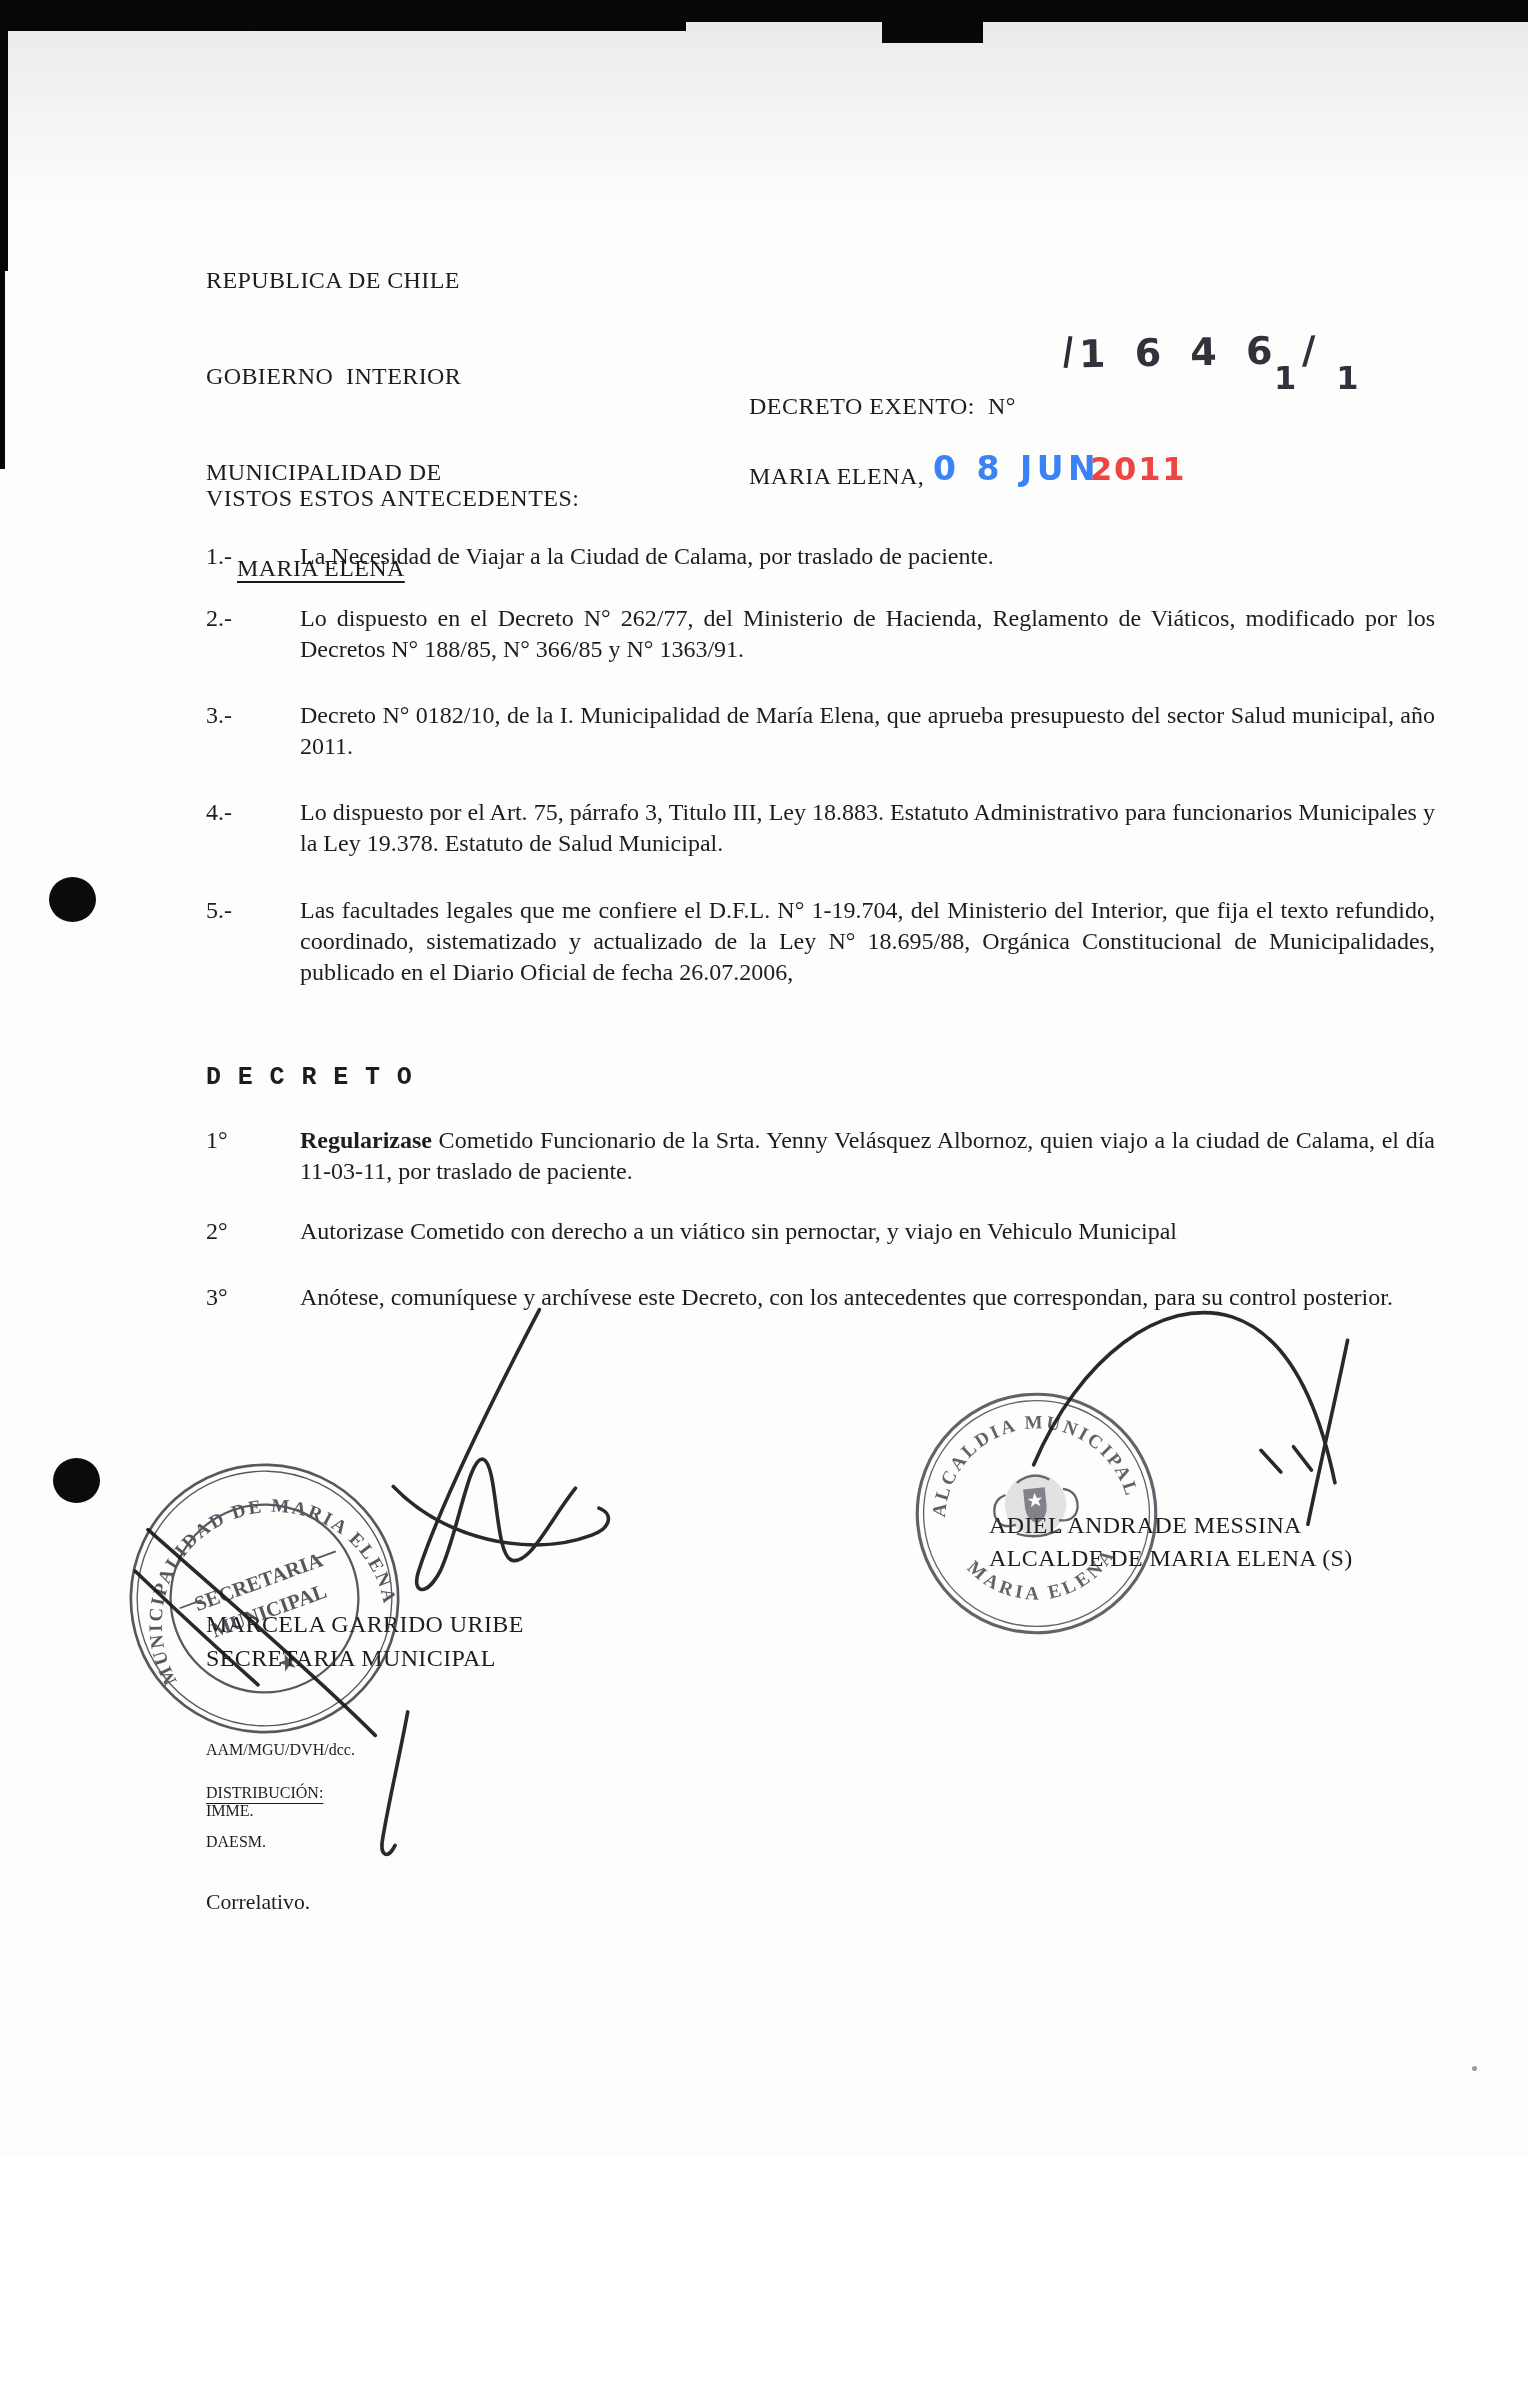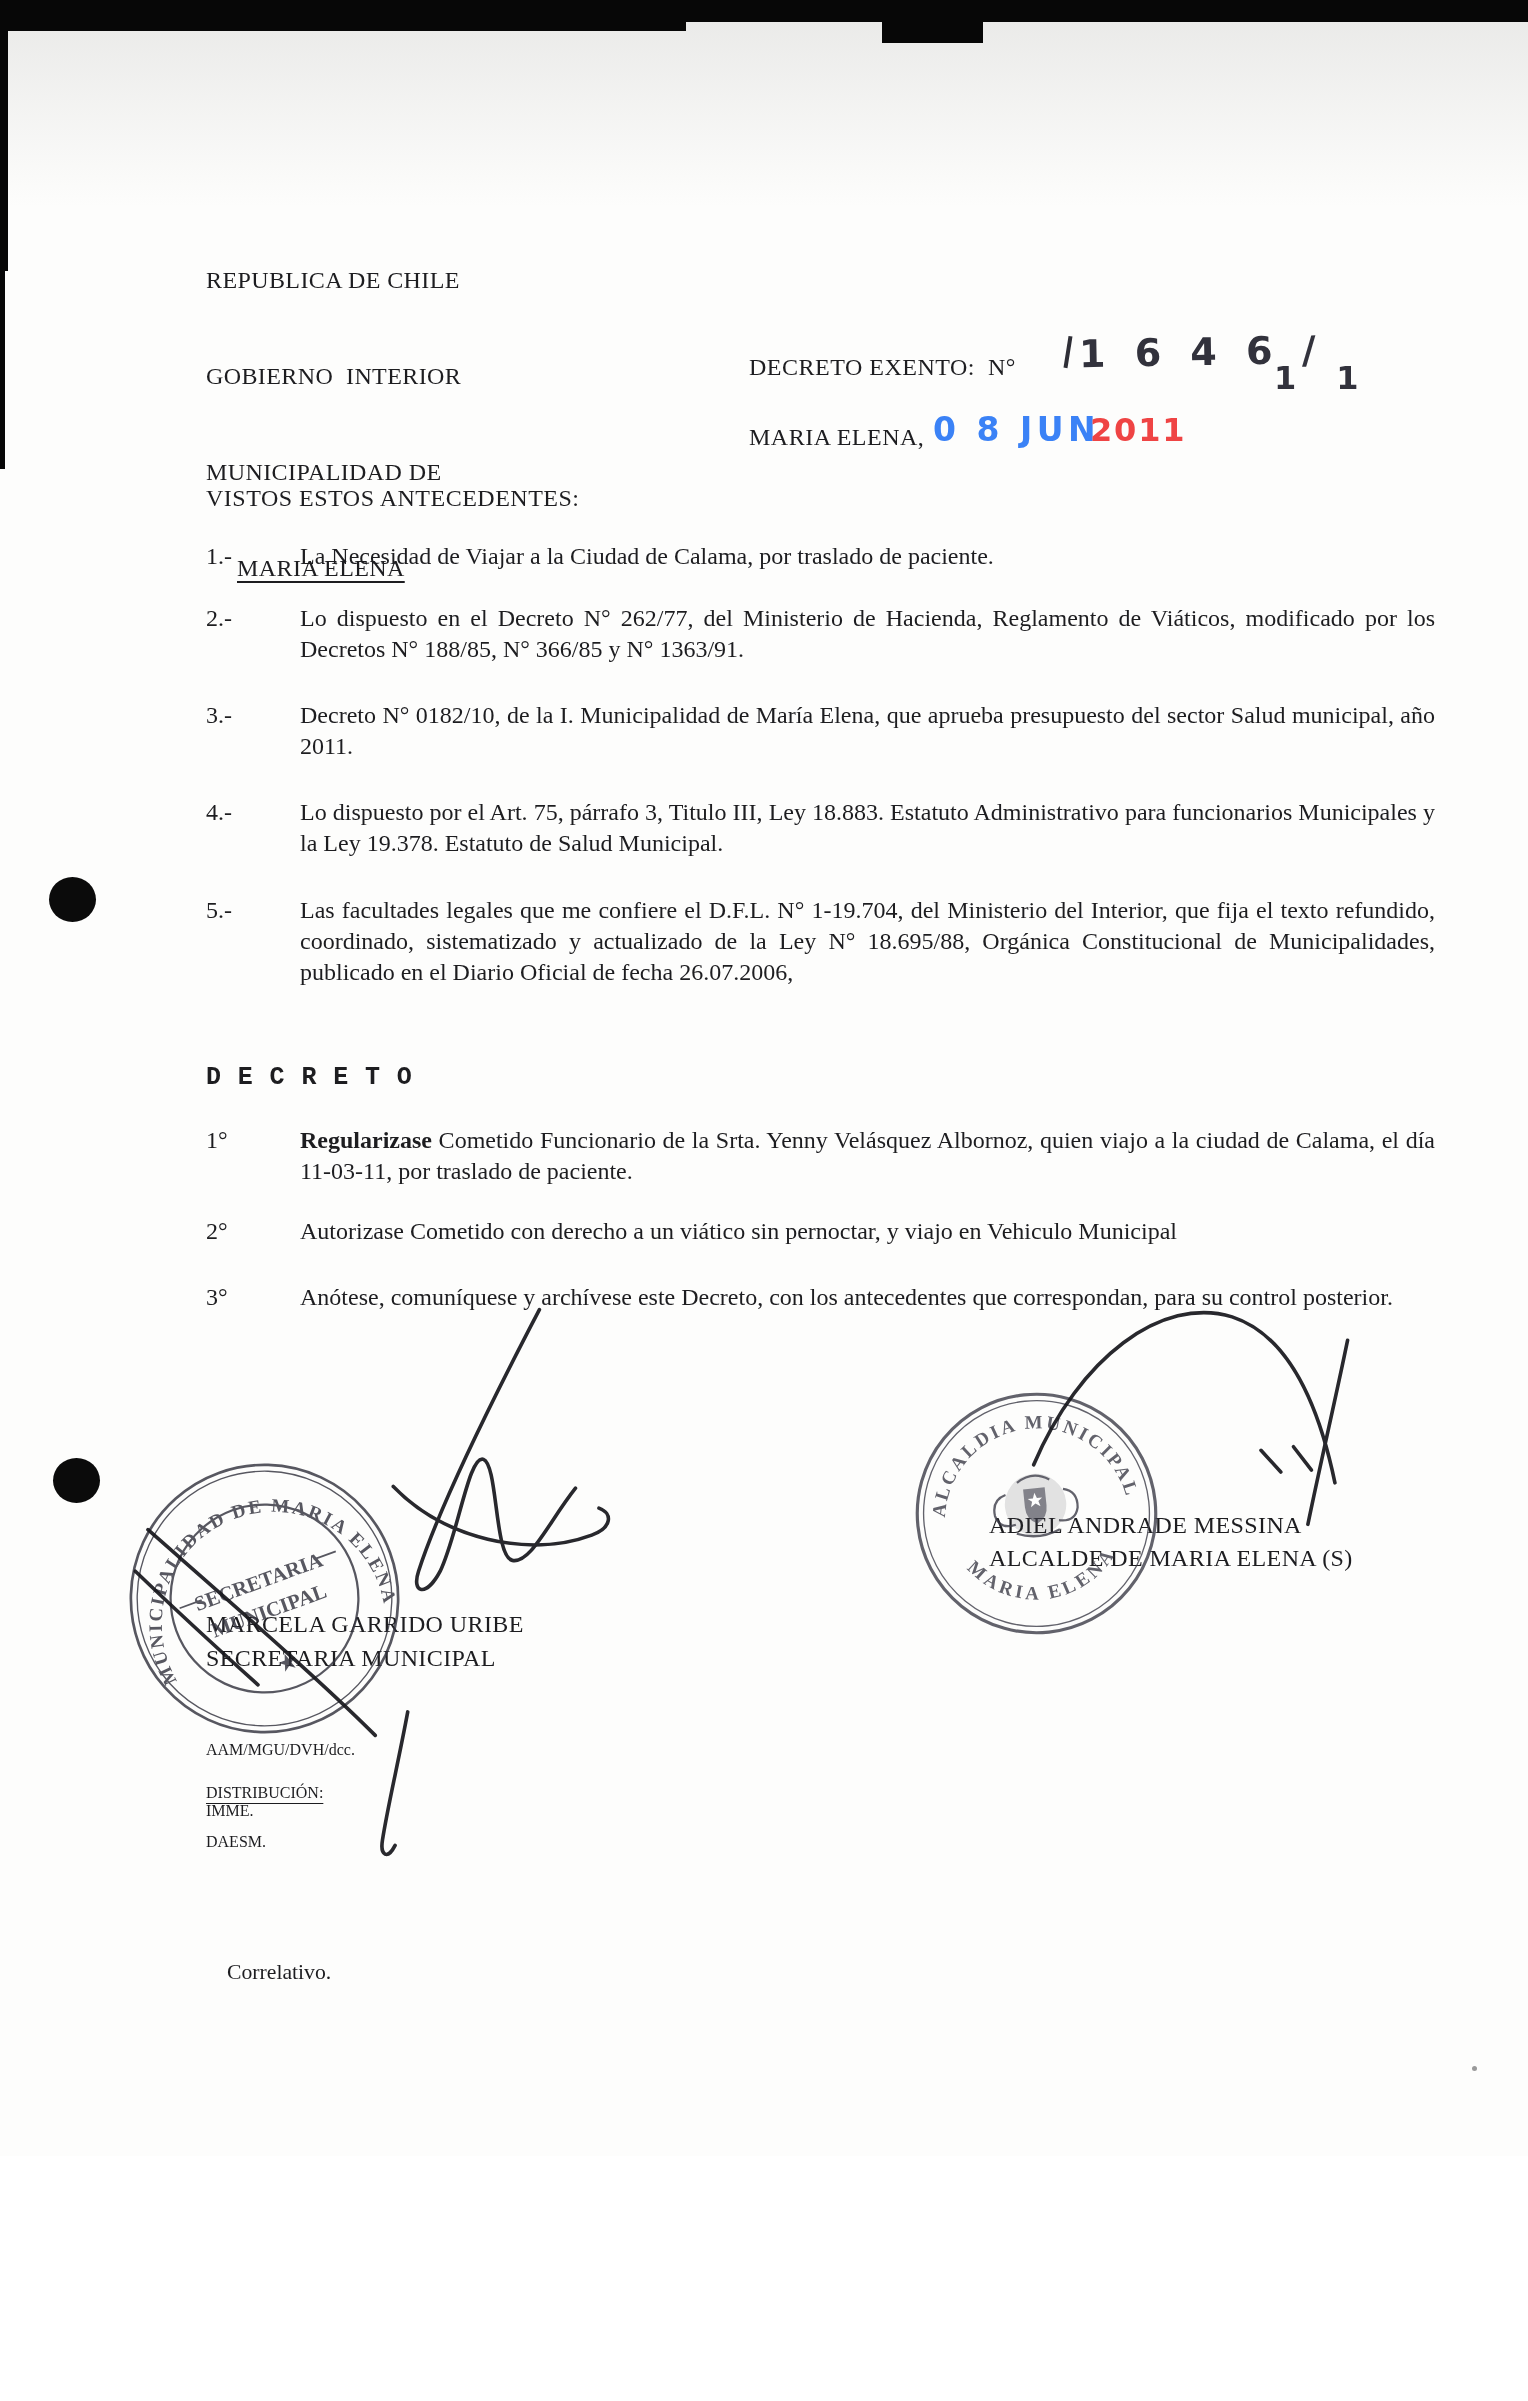--- a/index.html
+++ b/index.html
@@ -35,21 +35,21 @@
   .hole-2 { left: 53px; top: 1458px; }
 
   
   .letterhead {
     position: absolute; left: 206px; top: 200px;
     font-size: 24px; line-height: 32px; letter-spacing: 0.4px;
     white-space: pre;
   }
   .letterhead .indent { margin-left: 31px; text-decoration: underline; text-underline-offset: 4.5px; }
 
-  .line { position: absolute; font-size: 24px; white-space: pre; }
+  .line { position: absolute; font-size: 24px; white-space: pre; margin-top: 39px; }
   .decree-label { left: 749px; top: 354px; letter-spacing: 0.5px; }
   .place-label  { left: 749px; top: 424px; letter-spacing: 0.5px; }
 
   .stamp-digits {
     position: absolute;
     font-family: "DejaVu Sans", sans-serif;
     font-weight: 700;
     color: #32323c;
     white-space: pre;
   }
@@ -83,21 +83,21 @@
   .sig-left-name  { left: 206px; top: 1611px; }
   .sig-left-title { left: 206px; top: 1645px; }
   .sig-right-name  { left: 989px; top: 1512px; }
   .sig-right-title { left: 989px; top: 1545px; }
 
   .footer-line { position: absolute; left: 206px; font-size: 16px; white-space: pre; }
   .f1 { top: 1741px; }
   .f2 { top: 1772px; text-decoration: underline; text-underline-offset: 4.5px; margin-top: 12px; }
   .f3 { top: 1802px; }
   .f4 { top: 1833px; }
-  .f5 { top: 1960px; font-size: 21.7px; margin-left: 21px; }
+  .f5 { top: 1890px; font-size: 21.7px; }
 
   .stamp { position: absolute; }
   .stamp-left  { left: 111px; top: 1445px; opacity: 0.82; }
   .stamp-right { left: 901px; top: 1378px; opacity: 0.80; }
   .stamp text, .stamp textPath { font-family: "Liberation Serif", serif; }
 
   .ink { position: absolute; left: 0; top: 0; pointer-events: none; }
 
   .speck { position: absolute; background: #9a9a9a; border-radius: 50%; }
   .speck-1 { left: 1472px; top: 2066px; width: 5.4px; height: 5.4px; }

